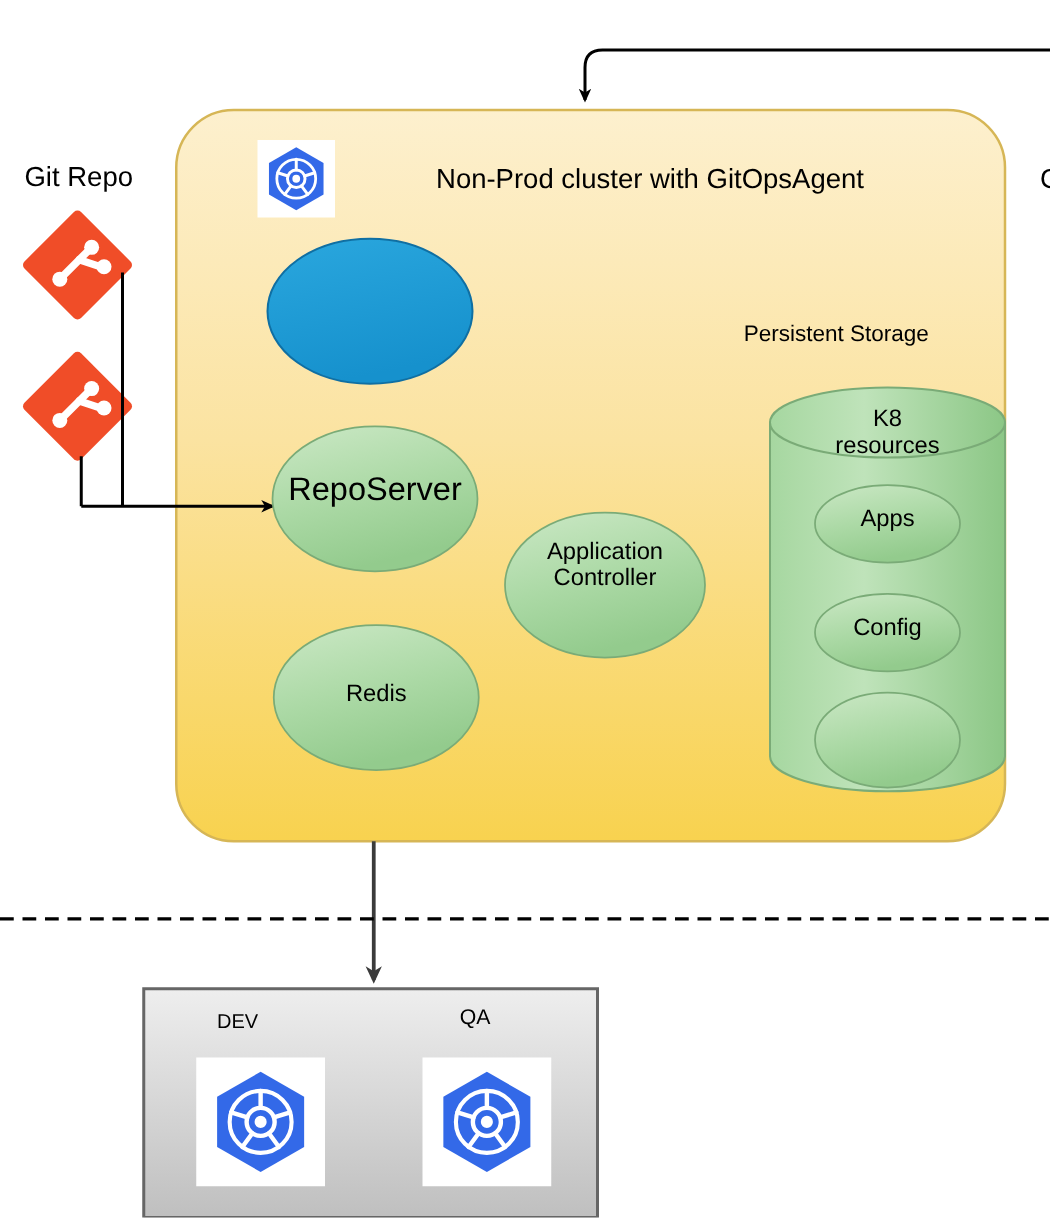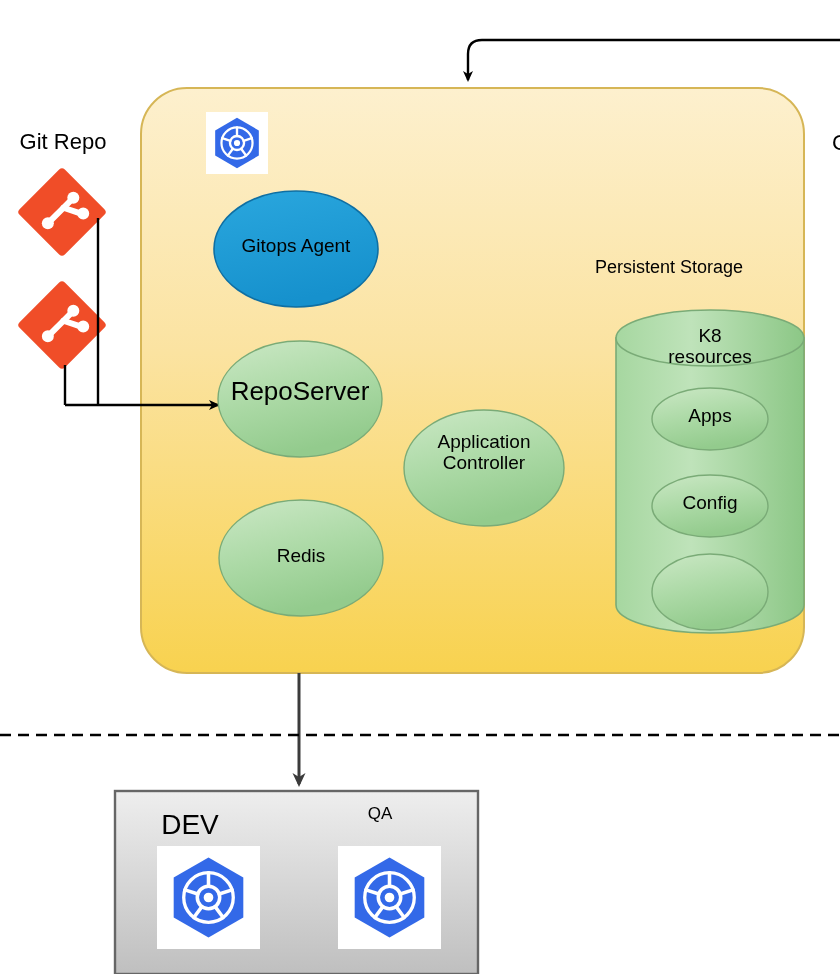--- a/index.html
+++ b/index.html
@@ -18,21 +18,21 @@
   .lbl-clustertitle{left:290px;top:131px;width:460px;font-size:22px;}
   .lbl-persist{left:563px;top:257px;width:212px;font-size:18px;}
   .lbl-gitopsagent{left:214px;top:235px;width:164px;font-size:19px;}
   .lbl-reposerver{left:220px;top:377px;width:160px;font-size:26px;}
   .lbl-appctrl{left:408px;top:431px;width:152px;font-size:19px;}
   .lbl-redis{left:222px;top:545px;width:158px;font-size:19px;}
   .lbl-k8res{left:627px;top:325px;width:166px;font-size:19px;}
   .lbl-apps{left:663px;top:405px;width:94px;font-size:19px;}
   .lbl-secrets{left:655px;top:492px;width:110px;font-size:19px;}
   .lbl-configmap{left:664px;top:565px;width:92px;font-size:19px;}
-  .lbl-dev{left:140px;top:809px;width:100px;font-size:28px;}
+  .lbl-dev{left:140px;top:809px;width:100px;font-size:16px;}
   .lbl-qa{left:330px;top:804px;width:100px;font-size:17px;}
   .lbl-edge{left:832px;top:131px;width:30px;font-size:22px;text-align:left;}
 </style>
 </head>
 <body>
 
 <div id="stage">
 
   <svg class="layer" width="840" height="974" viewBox="0 0 840 974">
     <defs>
@@ -196,21 +196,21 @@
           <line x1="5.6" y1="7.7" x2="12.4" y2="17.0"></line>
           <line x1="-5.6" y1="7.7" x2="-12.4" y2="17.0"></line>
           <line x1="-9.0" y1="-3.0" x2="-20.0" y2="-6.5"></line>
         </g>
       </g>
     </g>
   </svg>
 
   <div class="layer">
     <div class="lbl lbl-gitrepo">Git Repo</div>
-    <div class="lbl lbl-gitopsagent">Gitops Agent</div>
+    <div class="lbl lbl-clustertitle">Non-Prod cluster with GitOpsAgent</div>
     <div class="lbl lbl-reposerver">RepoServer</div>
     <div class="lbl lbl-redis">Redis</div>
     <div class="lbl lbl-appctrl"><span>Application</span><br><span>Controller</span></div>
 
     <div class="lbl lbl-persist">Persistent Storage</div>
     <div class="lbl lbl-k8res"><span>K8</span><br><span>resources</span></div>
     <div class="lbl lbl-apps">Apps</div>
     <div class="lbl lbl-secrets">Config</div>
 
     <div class="lbl lbl-dev">DEV</div>

